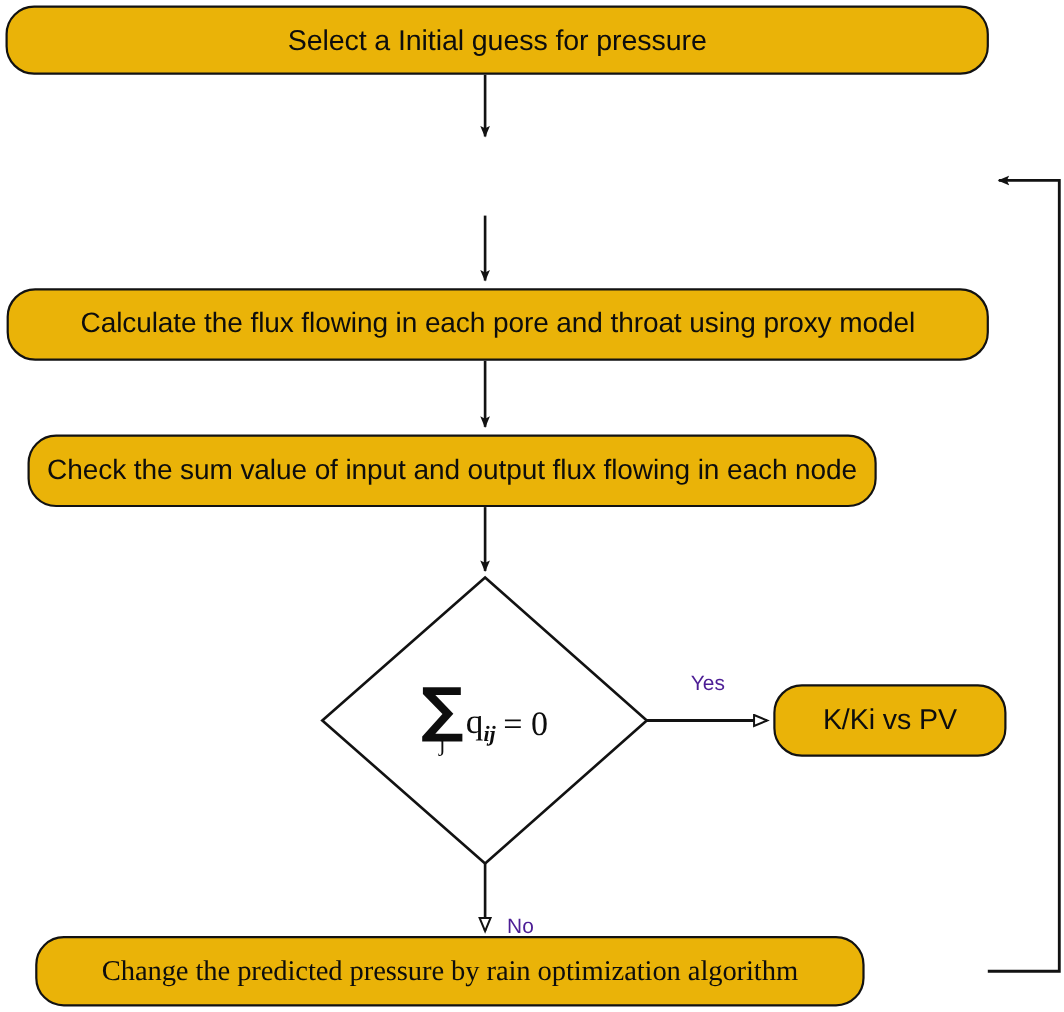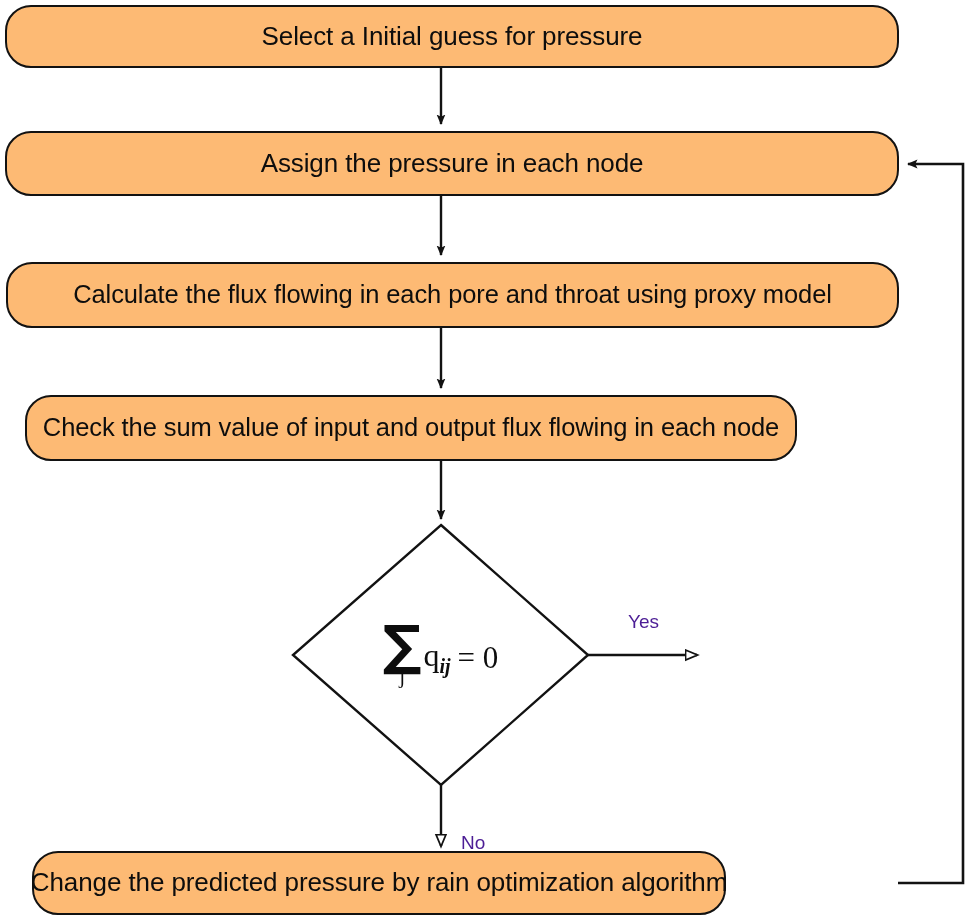--- a/index.html
+++ b/index.html
@@ -24,21 +24,21 @@
     top: 0;
     left: 0;
     width: 967px;
     height: 920px;
   }
   .node-box {
     position: absolute;
     box-sizing: border-box;
     border: 2.5px solid #121212;
     border-radius: 26px;
-    background: #fdba74;
+    background: #eab308;
     display: flex;
     align-items: center;
     justify-content: center;
     text-align: center;
     color: #0d0d0d;
     font-size: 26px;
     line-height: 1.15;
     letter-spacing: -0.1px;
     white-space: nowrap;
     padding: 0 6px;
@@ -136,45 +136,45 @@
 
     <line x1="441" y1="785" x2="441" y2="846" stroke="#121212" stroke-width="2.4" marker-end="url(#arrow-hollow)"></line>
 
     <path d="M 898 883 L 963 883 L 963 164 L 908 164" fill="none" stroke="#121212" stroke-width="2.6" stroke-linejoin="miter" marker-end="url(#arrow-solid)"></path>
   </svg>
 
   <div class="node-box" style="left:5px; top:5px; width:894px; height:63px;">
     <span>Select a Initial guess for pressure</span>
   </div>
 
-  <div class="node-box" style="left:5px; top:131px; width:894px; height:65px;">
-    <span>Assign the pressure in each node</span>
-  </div>
 
   <div class="node-box tight" style="left:6px; top:262px; width:893px; height:66px;">
     <span>Calculate the flux flowing in each pore and throat using proxy model</span>
   </div>
 
   <div class="node-box tight" style="left:25px; top:395px; width:772px; height:66px;">
     <span>Check the sum value of input and output flux flowing in each node</span>
   </div>
 
   <div class="decision-label" style="left:293px; top:600px; width:295px; height:110px;">
     <span class="sum-expr">
       <span class="sigma-stack">
         <span class="sigma-glyph">∑</span>
         <span class="sigma-sub">j</span>
       </span>
       <span class="q-term"><span>q</span><sub>ij</sub></span>
       <span class="eq-term">= 0</span>
     </span>
   </div>
 
+  <div class="node-box" style="left:703px; top:622px; width:212px; height:66px;">
+    <span>K/Ki vs PV</span>
+  </div>
 
-  <div class="node-box" style="left:32px; top:851px; width:694px; height:64px;">
+  <div class="node-box" style="left:32px; top:851px; width:754px; height:64px;font-family:Liberation Serif, serif;">
     <span>Change the predicted pressure by rain optimization algorithm</span>
   </div>
 
   <div class="edge-label" style="left:628px; top:611px;">Yes</div>
 
   <div class="edge-label" style="left:461px; top:819px;margin-top:13px;">No</div>
 
 </div>
 
 </body></html>

